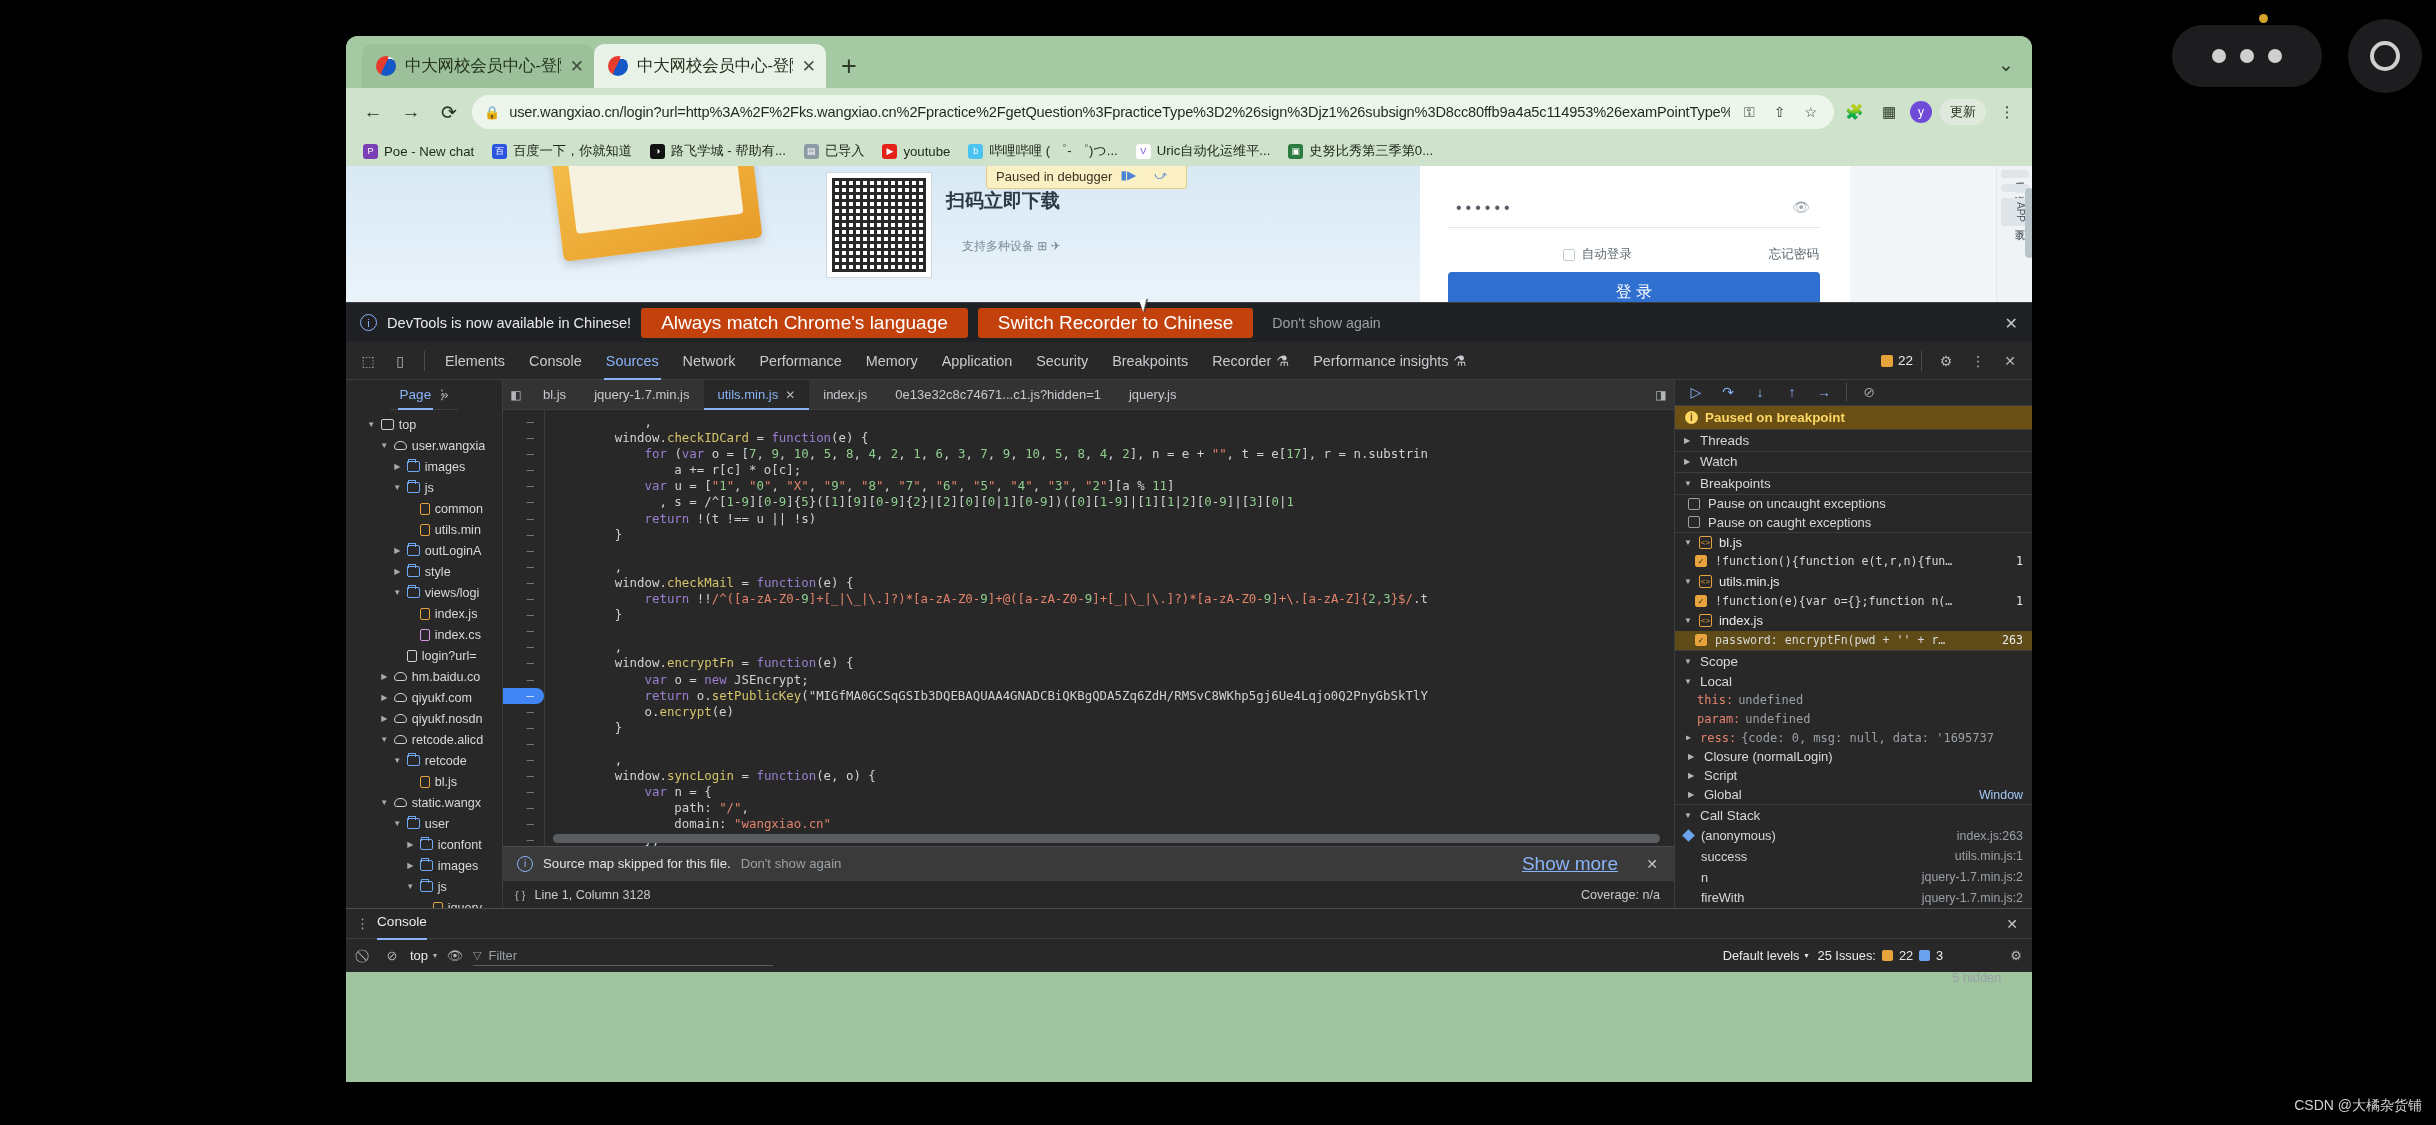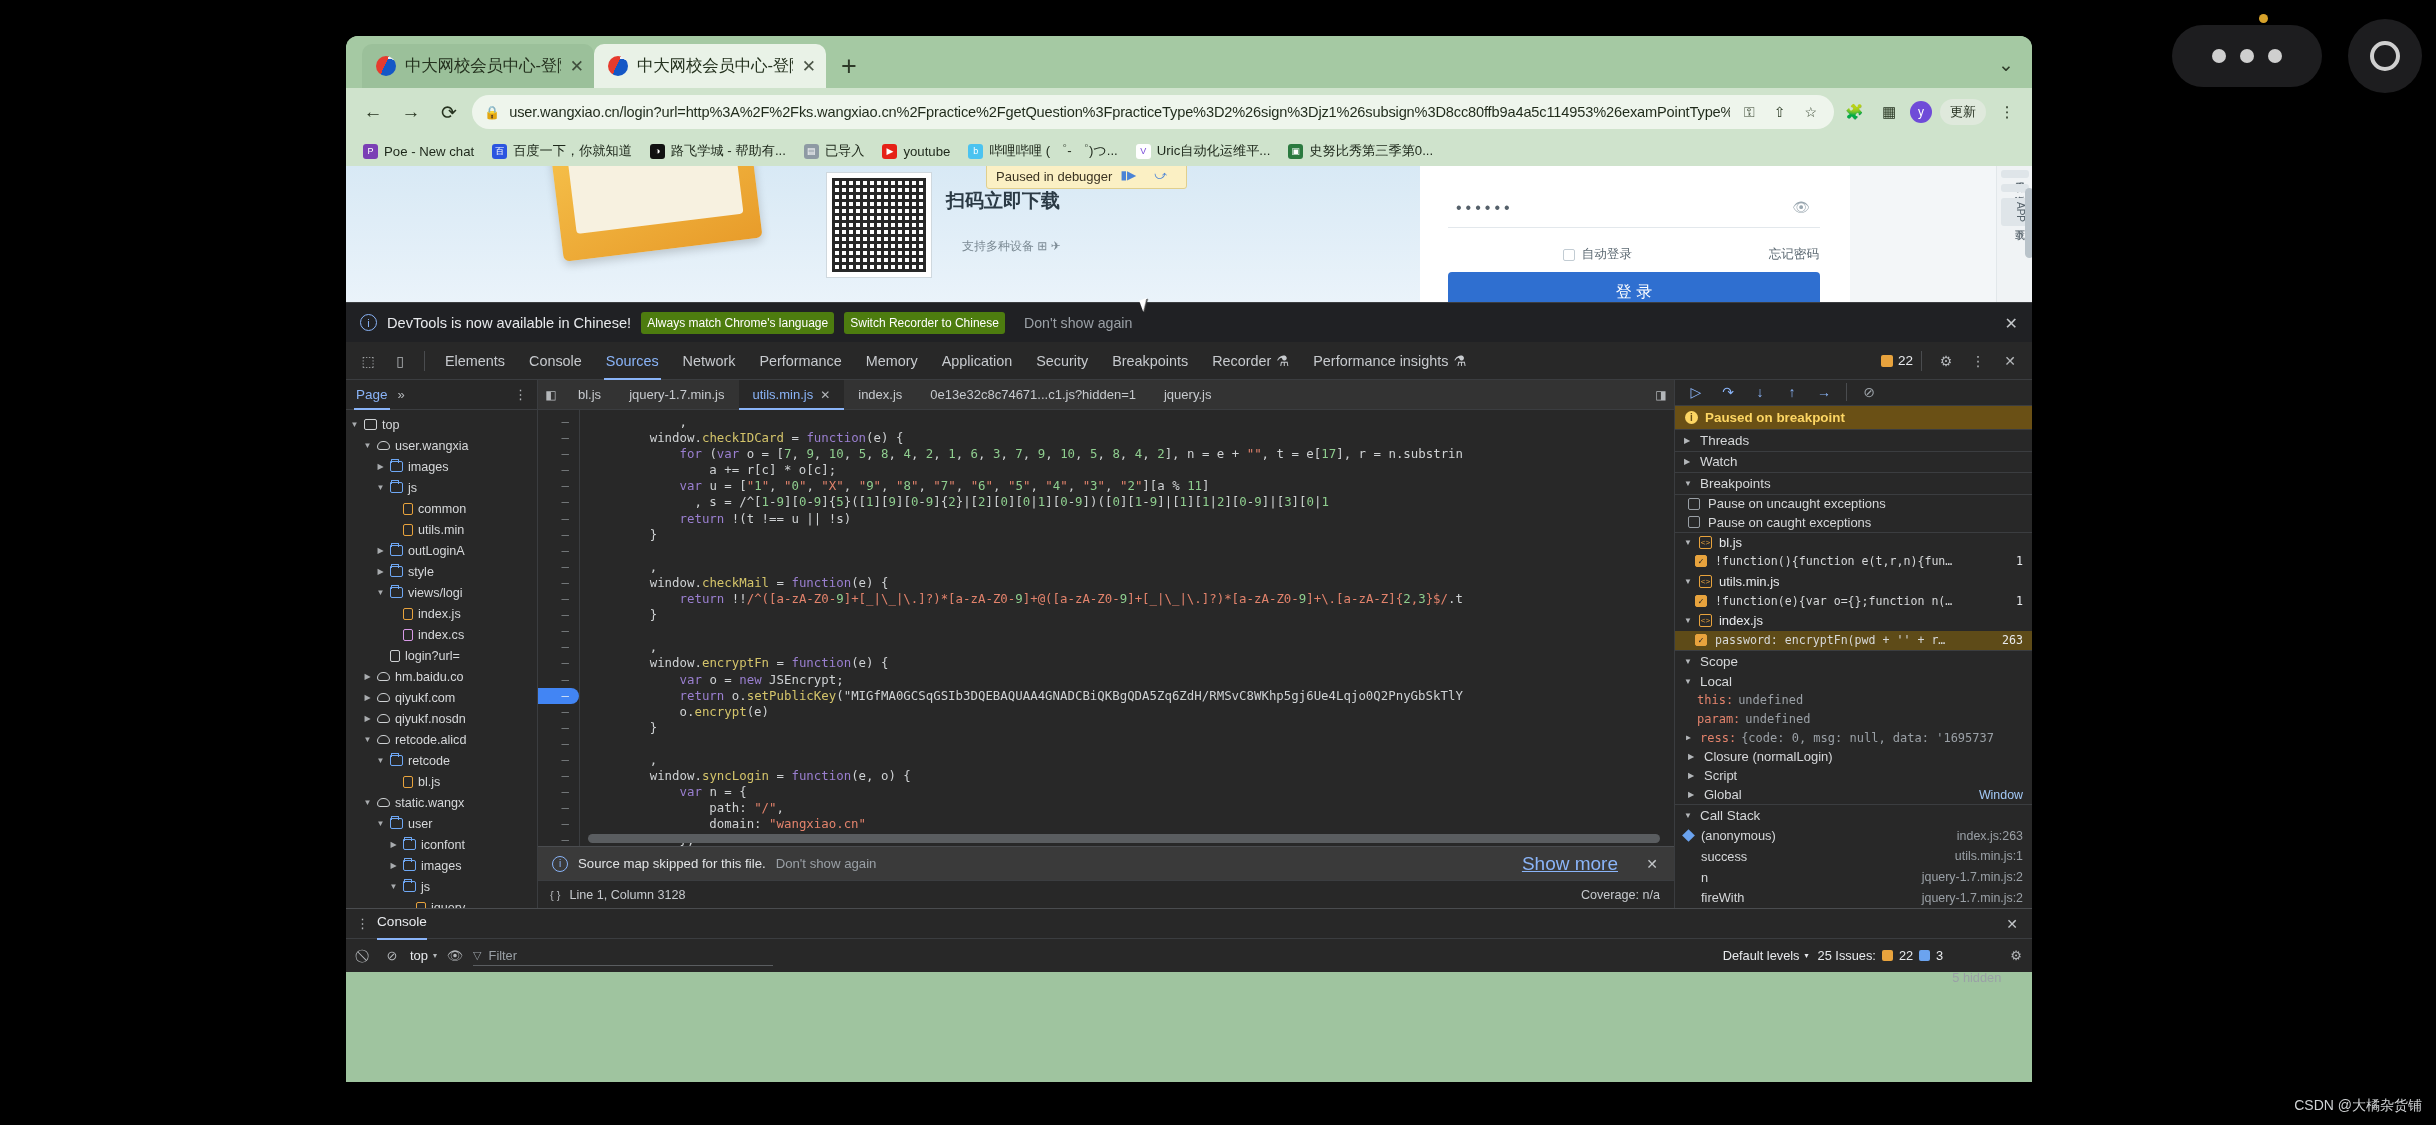--- a/index.html
+++ b/index.html
@@ -107,22 +107,22 @@
   .vscroll { position:absolute; right:-2px; top:22px; width:9px; height:70px; background:#b9c3ca;
       border-radius:5px; }
 
   
   .devtools { background:#282828; color:#e8eaed; font-size:13px; }
   .infobar { height:40px; background:#202124; border-top:1px solid #3b3d40;
       display:flex; align-items:center; gap:10px; padding:0 14px; position:relative; }
   .infobar .ic { width:17px;height:17px;border-radius:50%;border:1px solid #8ab4f8;color:#8ab4f8;
       font-size:11px;display:flex;align-items:center;justify-content:center; }
   .infobar .msg { font-size:14.6px; color:#e8eaed; }
-  .btnblue { background:#4d7c0f; color:#fff; font-size:12px; border-radius:3px;
-      padding:4px 6px; }
+  .btnblue { background:#c2410c; color:#fff; font-size:19px; border-radius:3px;
+      padding:4px 20px; }
   .btnghost { color:#9aa0a6; font-size:14.2px; padding:4px 9px; }
   .infobar .close { position:absolute; right:14px; top:11px; font-size:16px; color:#c3c6c9; }
   .cursor { position:absolute; left:795px; top:-4px; width:0;height:0;
      border-left:8px solid #fff; border-bottom:12px solid transparent; transform:rotate(-20deg);
      filter:drop-shadow(1px 1px 0 #333); }
 
   .dtabbar { height:38px; background:#282828; border-bottom:1px solid #3b3d40;
       display:flex; align-items:center; gap:0; padding:0 6px; }
   .dticon { width:32px;height:28px;display:flex;align-items:center;justify-content:center;
       color:#b4b7ba; font-size:14px; }
@@ -131,21 +131,21 @@
       font-size:14.4px; color:#c7cace; position:relative; white-space:nowrap; }
   .dtab.sel { color:#8ab4f8; }
   .dtab.sel:after{content:"";position:absolute;left:10px;right:10px;bottom:0;height:2px;background:#8ab4f8;}
   .dtabbar .grow{flex:1;}
   .warnbadge { display:flex; align-items:center; gap:5px; font-size:13.5px; color:#e8eaed; }
   .warnbadge .wi { width:12px;height:12px;background:#e8a33d;border-radius:2px;display:block; }
 
   .dtbody { display:flex; height:528px; background:#282828; }
 
   
-  .navcol { width:192px; background:#282828; border-right:1px solid #3b3d40; display:flex; flex-direction:column; }
+  .navcol { width:157px; background:#282828; border-right:1px solid #3b3d40; display:flex; flex-direction:column;align-items:center; }
   .navhdr { height:30px; display:flex; align-items:center; gap:10px; padding:0 10px;
       border-bottom:1px solid #3b3d40; position:relative; }
   .navhdr .pg { font-size:13.5px; color:#8ab4f8; position:relative; }
   .navhdr .pg:after{content:"";position:absolute;left:-2px;right:-2px;bottom:-8px;height:2px;background:#8ab4f8;}
   .navhdr .more { color:#b4b7ba; font-size:13px; }
   .navhdr .kebab { position:absolute; right:10px; color:#b4b7ba; font-size:13px; }
   .tree { flex:1; overflow:hidden; padding-top:4px; font-size:12.6px; }
   .trow { height:21px; display:flex; align-items:center; gap:5px; color:#d6d8da; white-space:nowrap; }
   .tw { width:9px; font-size:8px; color:#a9acaf; flex:0 0 9px; text-align:center; }
   .ico { width:13px;height:11px;flex:0 0 13px; }

